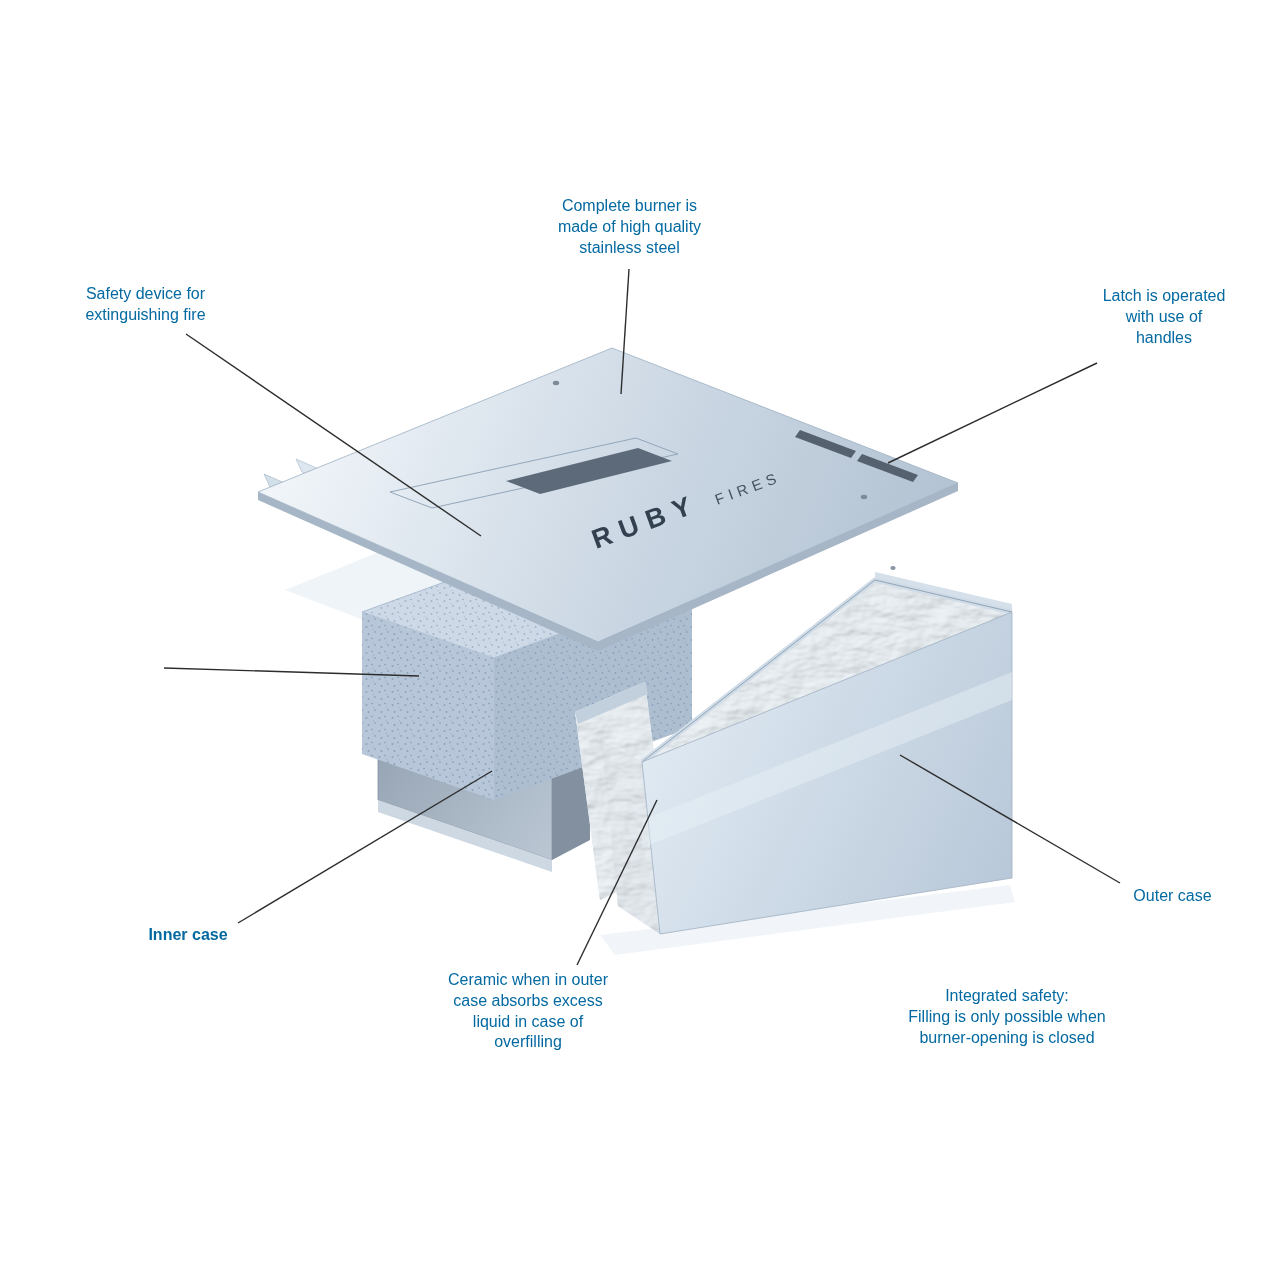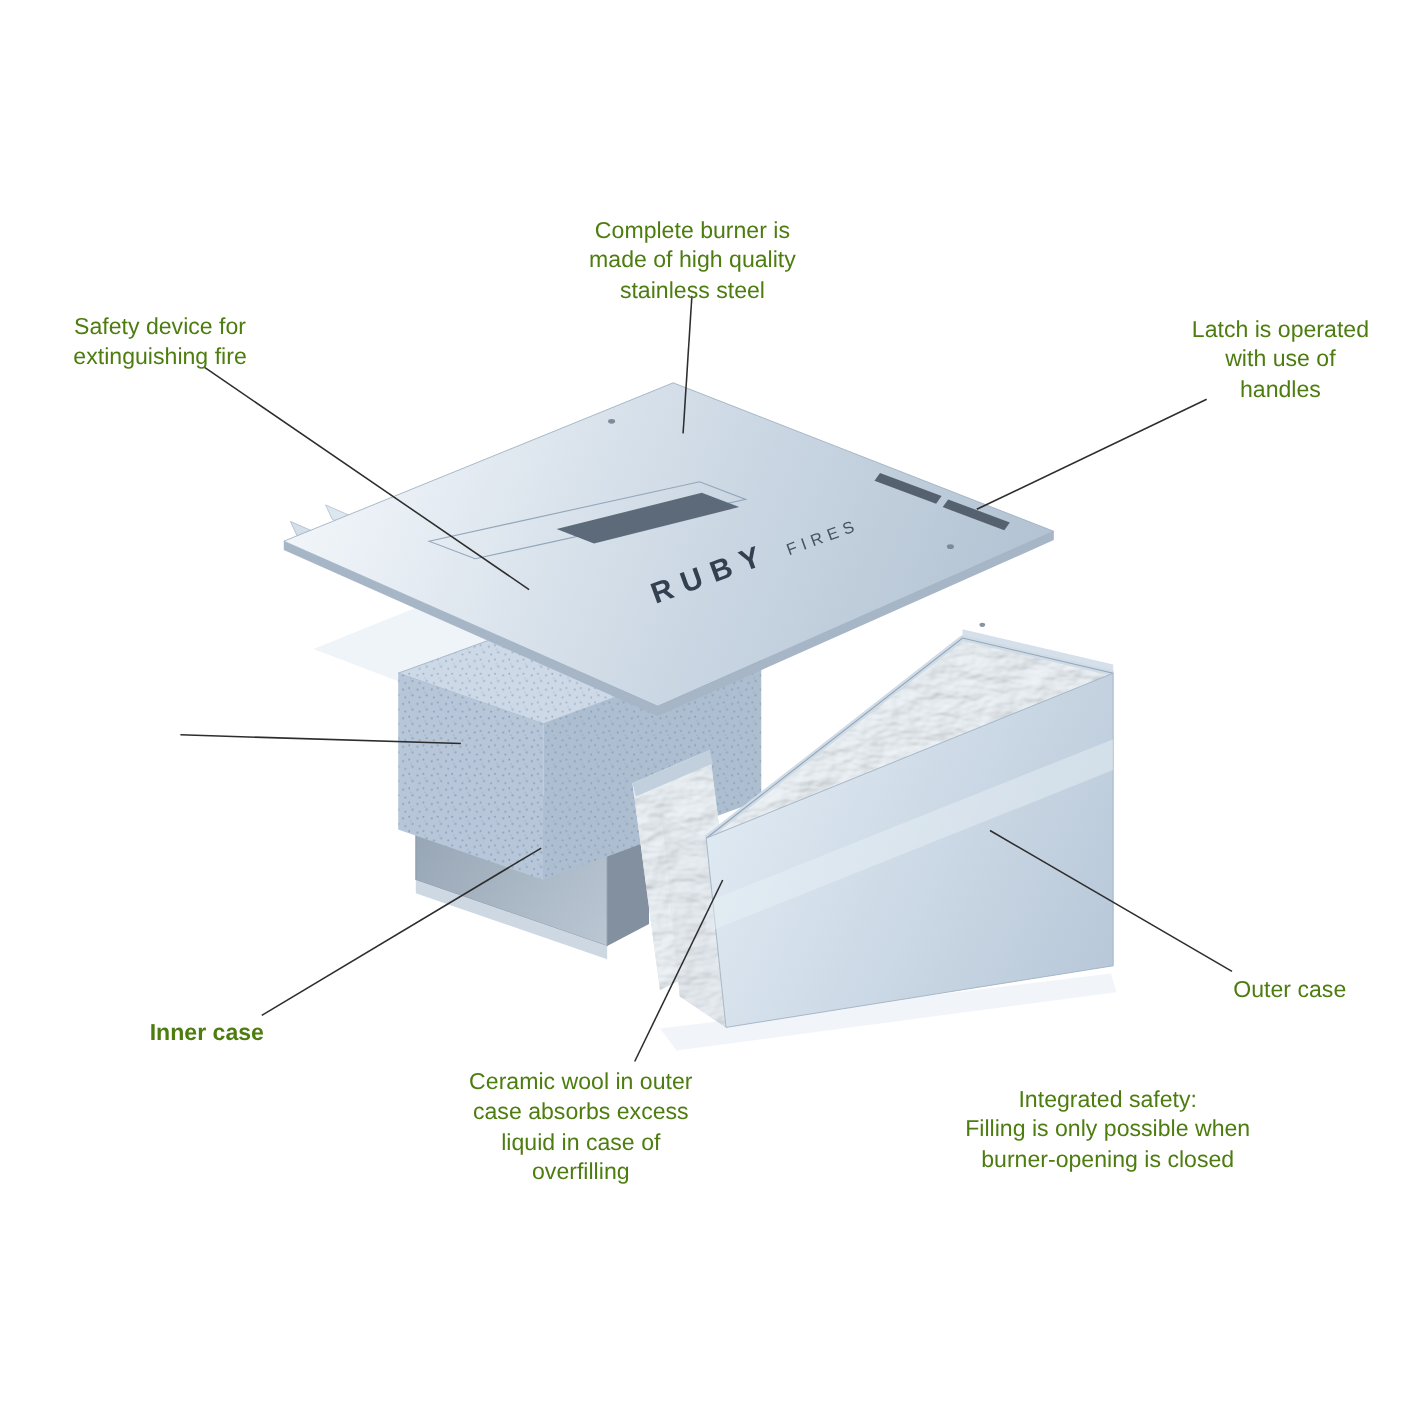--- a/index.html
+++ b/index.html
@@ -6,23 +6,23 @@
   .stage{
     position:relative;
     width:1280px;height:1280px;
     background:#ffffff;
     overflow:hidden;
     font-family:"Liberation Sans", sans-serif;
   }
   .stage svg{position:absolute;left:0;top:0;}
   .label{
     position:absolute;
-    font-size:21px;
+    font-size:16px;
     line-height:1.3;
-    color:#4d7c0f;
+    color:#0369a1;
     white-space:pre-line;
     text-align:center;
   }
   .label--left{text-align:center;}
   .brand-primary{
     font-family:"Liberation Sans", sans-serif;
     font-size:27px;font-weight:700;letter-spacing:9px;fill:#33404f;
   }
   .brand-secondary{
     font-family:"Liberation Sans", sans-serif;
@@ -142,21 +142,21 @@
   <div class="label" style="left:48px;top:284px;width:195px;">Safety device for
 extinguishing fire</div>
 
   <div class="label" style="left:1075px;top:286px;width:178px;">Latch is operated
 with use of
 handles</div>
 
 
   <div class="label" style="left:128px;top:925px;width:120px;font-weight:bold;">Inner case</div>
 
-  <div class="label" style="left:408px;top:970px;width:240px;">Ceramic wool in outer
+  <div class="label" style="left:408px;top:970px;width:240px;">Ceramic when in outer
 case absorbs excess
 liquid in case of
 overfilling</div>
 
   <div class="label" style="left:1115px;top:886px;width:115px;text-align:center;">Outer case</div>
 
   <div class="label label--left" style="left:862px;top:986px;width:290px;">Integrated safety:
 Filling is only possible when
 burner-opening is closed</div>
 

